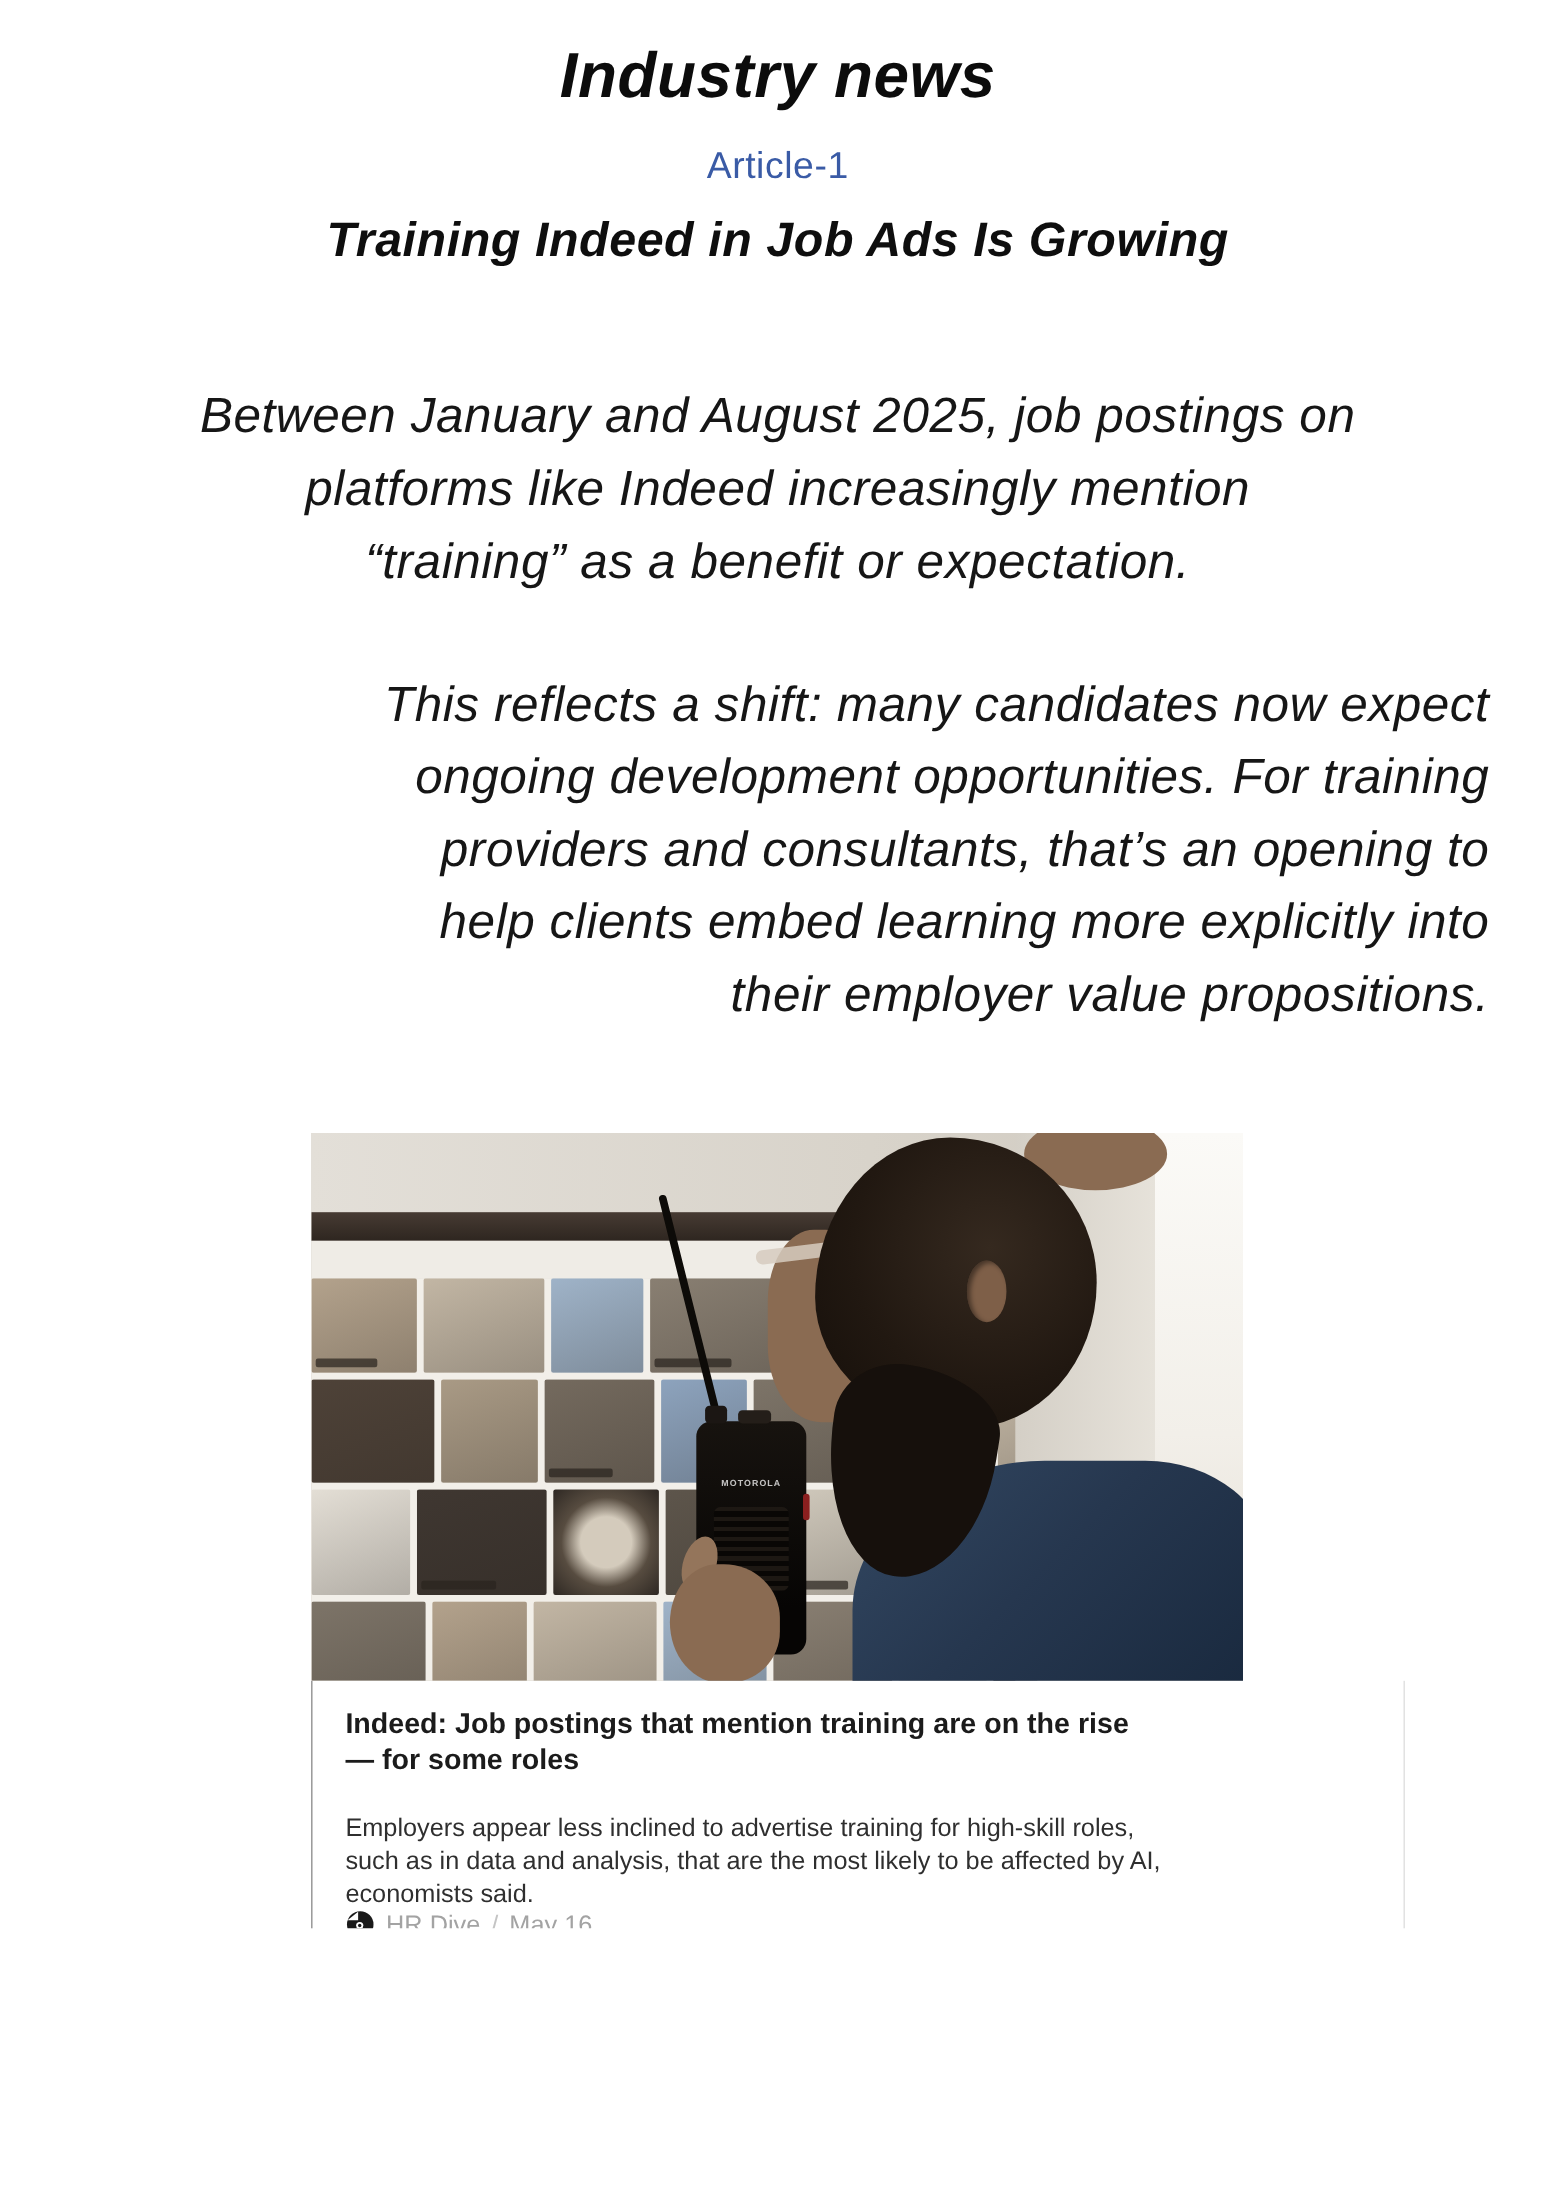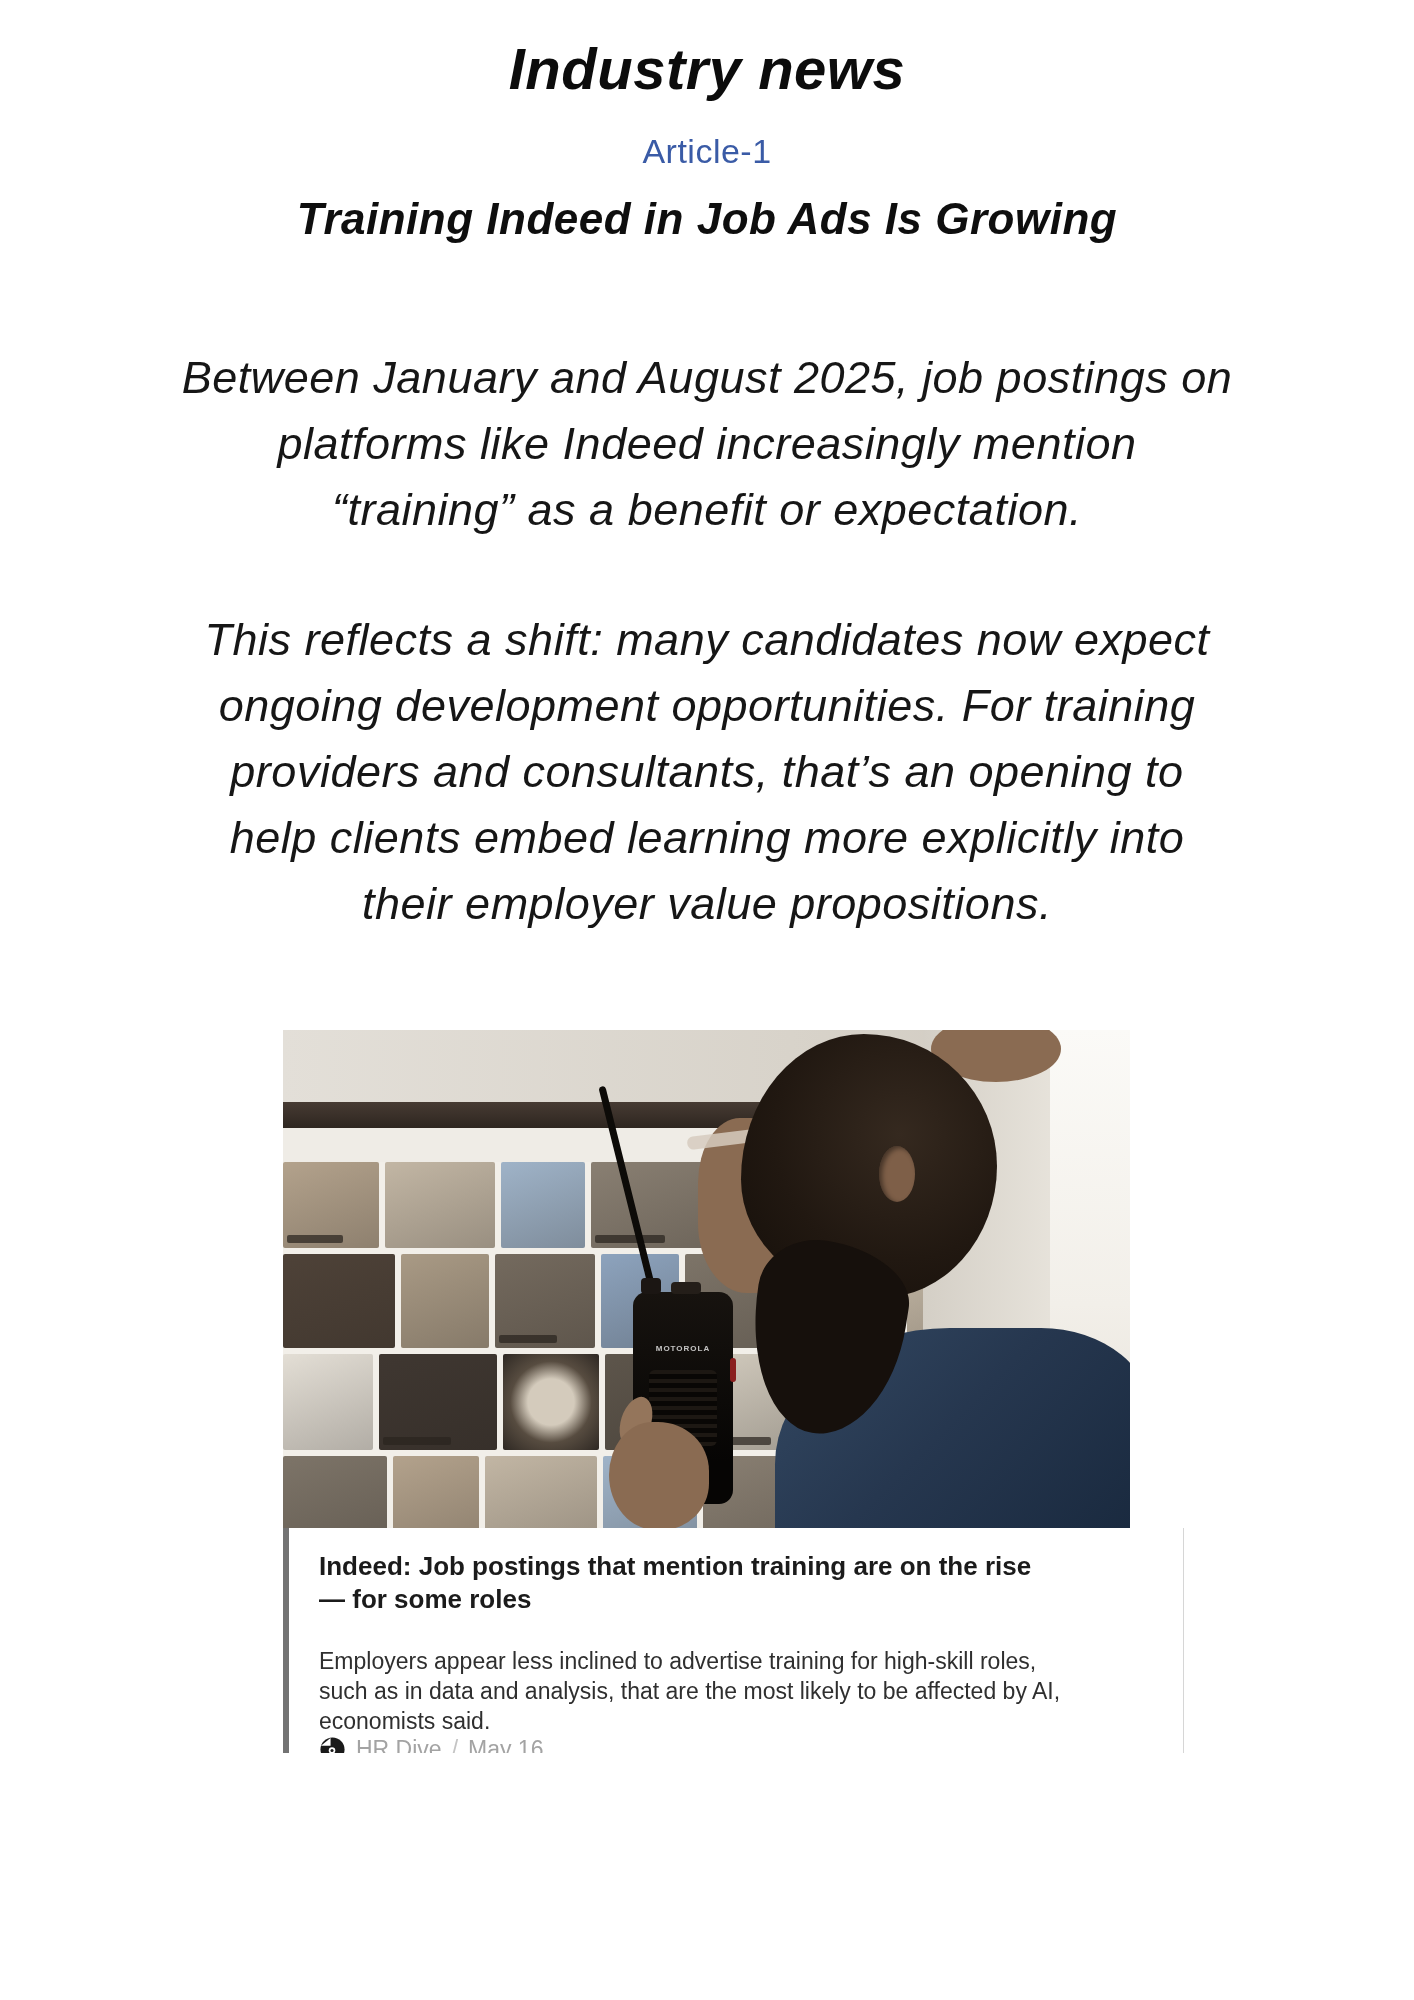--- a/index.html
+++ b/index.html
@@ -20,21 +20,21 @@
   }
   .article-title{
     margin-top:22px;font-size:44px;line-height:52px;
     font-weight:800;font-style:italic;color:#0e0e0e;letter-spacing:.5px;
   }
   .body-para{
     margin:0 60px;font-size:45px;line-height:66px;
     font-style:italic;font-weight:400;color:#161616;letter-spacing:.5px;
   }
   .para-1{margin-top:100px;}
-  .para-2{margin-top:64px;}
+  .para-2{margin-top:64px;text-align:right;}
 
   
   .news-card{
     position:absolute;left:283px;top:1030px;width:847px;height:723px;
     background:#fff;cursor:pointer;
   }
   .photo{
     position:relative;width:847px;height:498px;overflow:hidden;
     background:#d8d3cb;
   }
@@ -85,22 +85,22 @@
     background:repeating-linear-gradient(180deg,#1d1813 0 4px,#090705 4px 9px);
     border-radius:6px;}
   .radio-red{position:absolute;right:-3px;top:66px;width:6px;height:24px;
     background:#8a1f1f;border-radius:3px;}
   .hand-holding{position:absolute;left:326px;top:392px;width:100px;height:108px;z-index:7;
     background:#8a6b52;border-radius:46% 54% 50% 50%/52% 48% 46% 54%;}
   .thumb{position:absolute;left:338px;top:366px;width:30px;height:52px;z-index:7;
     background:#94755b;border-radius:50%;transform:rotate(18deg);}
 
   .card-text{
-    box-sizing:border-box;width:901px;height:225px;overflow:hidden;
-    border-left:6px solid #737373;border-right:1px solid #d6d6d6;
+    box-sizing:border-box;width:994px;height:225px;overflow:hidden;
+    border-left:1px solid #737373;border-right:1px solid #d6d6d6;
     padding:22px 28px 0 30px;background:#fff;
   }
   .card-headline{
     font-size:26px;line-height:33px;font-weight:700;color:#1b1b1b;
   }
   .card-summary{
     margin-top:30px;font-size:23px;line-height:30px;color:#2f2f2f;
   }
   .card-attribution{
     display:flex;align-items:center;gap:10px;

